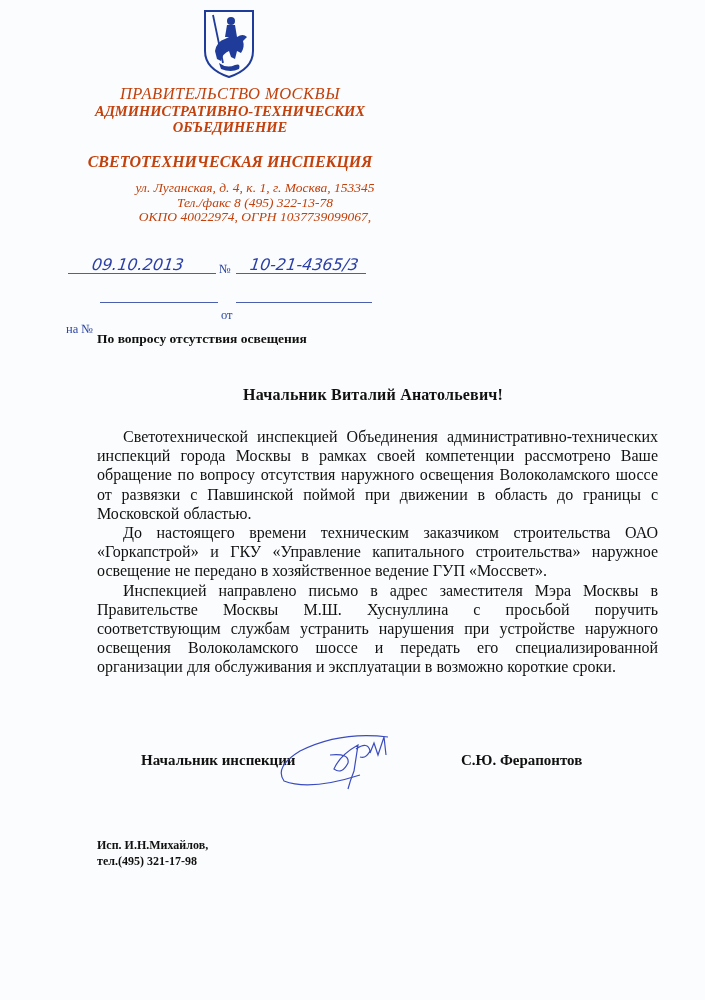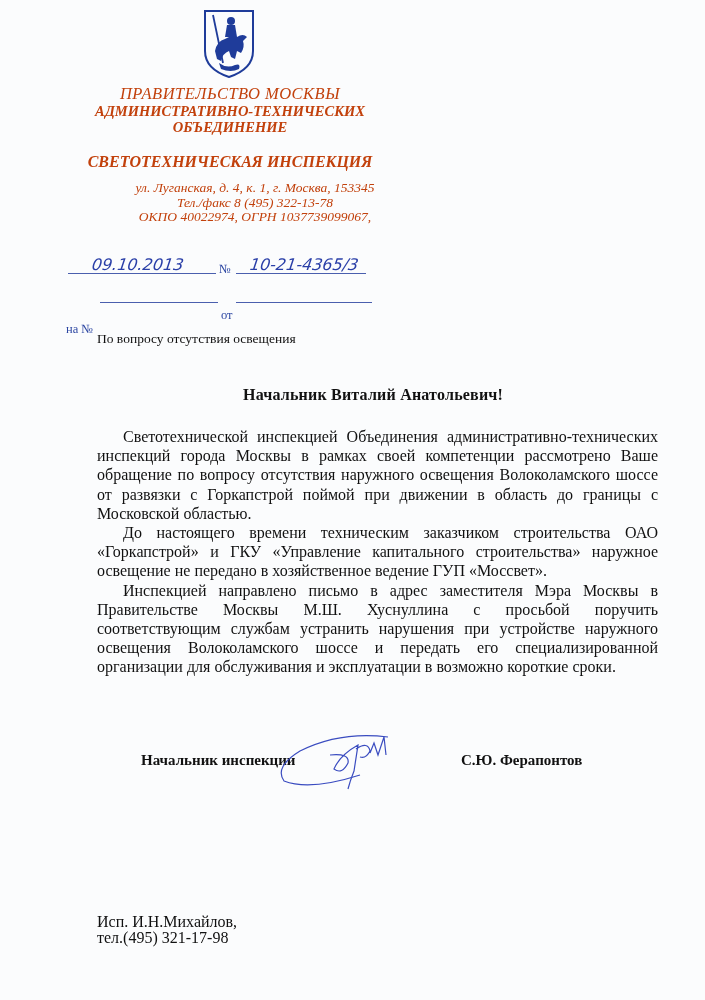--- a/index.html
+++ b/index.html
@@ -50,21 +50,21 @@
       font-size: 16px;
       transform: skewX(-8deg);
       white-space: nowrap;
     }
     .small-blue {
       color: #2c46a2; font-size: 12.5px; white-space: nowrap;
     }
 
     
     .subject {
-      left: 97px; top: 331px; font-size: 13.5px; font-weight: normal;
+      left: 97px; top: 331px; font-size: 13.5px; font-weight: bold;
     }
     .salutation {
       left: 243px; top: 386px; font-size: 16px; font-weight: bold;
       font-family: "Liberation Serif", serif;
       letter-spacing: 0.2px;
     }
     .body-text {
       left: 97px; top: 427px; width: 561px;
       font-size: 16px; line-height: 19.2px;
       text-align: justify;
@@ -74,21 +74,21 @@
       text-indent: 26px;
     }
     .sign-title {
       left: 97px; top: 752px; font-size: 15px; font-weight: bold; margin-left: 44px;
     }
     .sign-name {
       left: 461px; top: 752px; font-size: 15px; font-weight: bold;
     }
     .signature { left: 270px; top: 725px; width: 150px; height: 70px; }
     .executor {
-      left: 97px; top: 914px; font-size: 16px; line-height: 16px;
+      left: 97px; top: 837px; font-size: 12px; line-height: 16px; font-weight: bold;
     }
   </style>
 </head>
 <body>
 
 <div class="abs emblem">
   <svg width="56" height="72" viewBox="0 0 56 72">
     <path d="M4 4 H52 V44 Q52 62 28 70 Q4 62 4 44 Z" fill="none" stroke="#1f3c9a" stroke-width="2"></path>
 
     <path d="M14 44 Q16 34 24 32 Q30 28 36 30 Q42 26 46 30 L42 34 Q44 40 40 46 L36 44 L34 52 L30 50 L28 44 Q22 46 20 54 L16 52 Z" fill="#1f3c9a"></path>
@@ -122,21 +122,21 @@
 
 <div class="abs small-blue" style="left:66px; top:290px;margin-top:32px;">на №</div>
 <div class="abs reg-line" style="left:100px; top:302px; width:118px;"></div>
 <div class="abs small-blue" style="left:221px; top:290px;margin-top:18px;">от</div>
 <div class="abs reg-line" style="left:236px; top:302px; width:136px;"></div>
 
 <div class="abs subject">По вопросу отсутствия освещения</div>
 <div class="abs salutation">Начальник Виталий Анатольевич!</div>
 
 <div class="abs body-text">
-  <p>Светотехнической инспекцией Объединения административно-технических инспекций города Москвы в рамках своей компетенции рассмотрено Ваше обращение по вопросу отсутствия наружного освещения Волоколамского шоссе от развязки с Горкапстрой поймой при движении  в область до границы с Московской областью.</p>
+  <p>Светотехнической инспекцией Объединения административно-технических инспекций города Москвы в рамках своей компетенции рассмотрено Ваше обращение по вопросу отсутствия наружного освещения Волоколамского шоссе от развязки с Павшинской поймой при движении  в область до границы с Московской областью.</p>
   <p>До настоящего времени техническим заказчиком строительства ОАО «Горкапстрой» и ГКУ «Управление капитального строительства» наружное освещение не передано в хозяйственное ведение ГУП «Моссвет».</p>
   <p>Инспекцией направлено письмо в адрес заместителя Мэра Москвы в Правительстве Москвы М.Ш. Хуснуллина с просьбой поручить соответствующим службам устранить нарушения при устройстве наружного освещения Волоколамского шоссе и передать его специализированной организации для обслуживания и эксплуатации в возможно короткие сроки.</p>
 </div>
 
 <div class="abs sign-title">Начальник инспекции</div>
 <div class="abs signature">
   <svg width="150" height="70" viewBox="0 0 150 70">
     <path d="M118 12 Q70 6 30 26 Q4 42 14 56 Q40 66 90 50" fill="none" stroke="#3a4cc0" stroke-width="1.2"></path>
     <path d="M60 30 Q80 28 78 38 Q72 50 64 44 Q70 30 88 20 L84 46 Q80 56 78 64" fill="none" stroke="#3a4cc0" stroke-width="1.2"></path>
     <path d="M86 24 Q98 16 100 26 Q96 34 90 32 M100 28 L104 18 L108 30 L114 12 L116 30" fill="none" stroke="#3a4cc0" stroke-width="1.2"></path>

